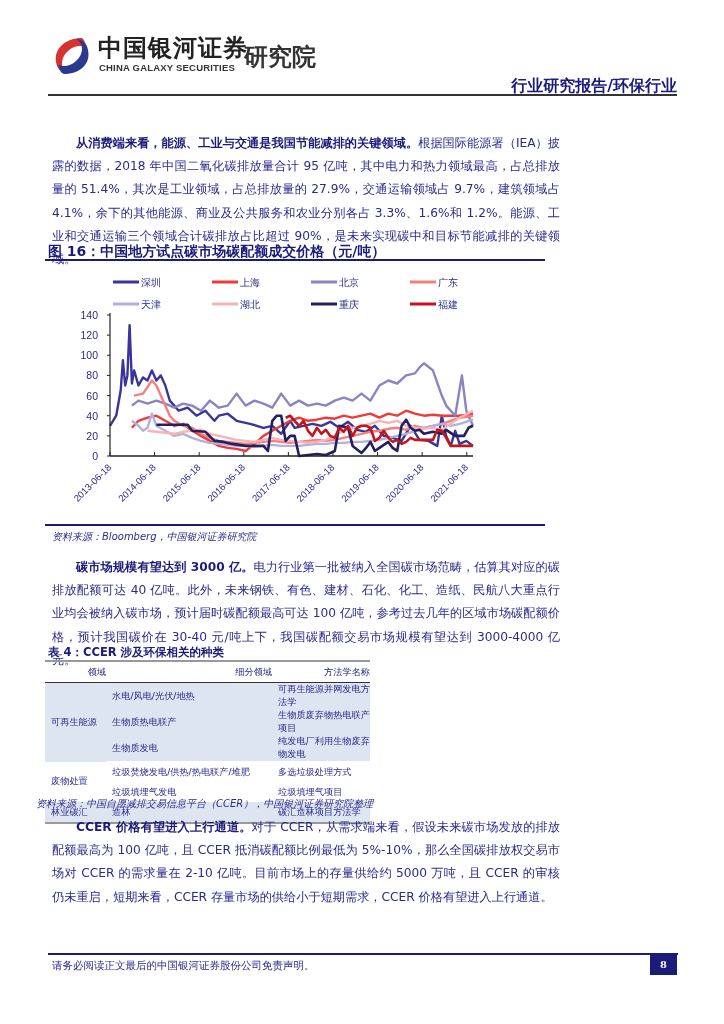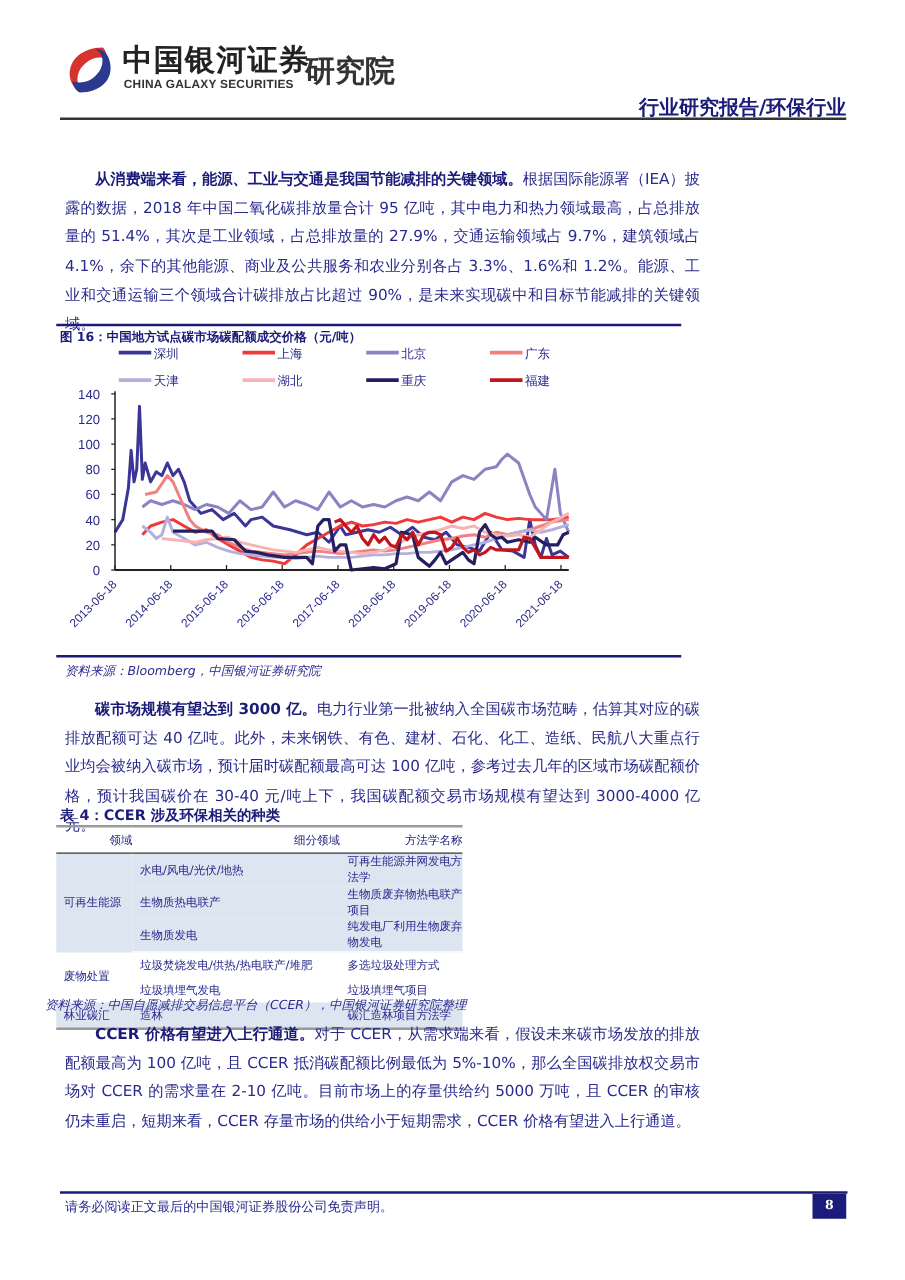--- a/index.html
+++ b/index.html
@@ -13,26 +13,26 @@
   .logo-en { left: 99px; top: 62px; font-size: 9.5px; font-weight: bold; color: #333333; letter-spacing: 0.2px; white-space: nowrap; font-family: "Liberation Sans", sans-serif; }
   .logo-inst { left: 244px; top: 41px; font-size: 24px; font-weight: bold; color: #333333; white-space: nowrap; }
   .header-category { right: 47px; top: 76px; font-size: 16px; font-weight: bold; color: #1b1b7a; white-space: nowrap; }
   .header-rule { left: 48px; top: 94px; width: 629px; height: 2px; background: #333333; }
 
   
   .para { left: 52px; width: 508px; font-size: 12.2px; line-height: 23.2px; color: #2a2a8c; text-align: justify; }
   .para .lead { font-weight: bold; color: #1b1b7a; }
   .para .indent { display: inline-block; width: 24px; }
 
-  .fig-title { left: 48px; top: 243px; font-size: 10px; font-weight: bold; color: #1b1b7a; white-space: nowrap; margin-top: 20px; }
+  .fig-title { left: 48px; top: 243px; font-size: 14px; font-weight: bold; color: #1b1b7a; white-space: nowrap; }
   .fig-rule { left: 45px; top: 259px; width: 500px; height: 2px; background: #1b1b7a; }
   .fig-rule-bottom { left: 45px; top: 524px; width: 500px; height: 2px; background: #1b1b7a; }
   .source { font-size: 10px; font-style: italic; color: #2a2a8c; white-space: nowrap; }
 
-  .chart-box { left: 32px; top: 262px; width: 500px; height: 262px; text-align: right; }
+  .chart-box { left: 50px; top: 262px; width: 500px; height: 262px; text-align: right; }
 
   
   .tbl-title { left: 48px; top: 645px; font-size: 11.5px; font-weight: bold; color: #1b1b7a; white-space: nowrap; }
   .tbl { left: 45px; top: 660px; width: 325px; border-collapse: collapse; font-size: 9.2px; color: #2a2a8c; }
   table.tbl { position: absolute; width: 325px; }
   .tbl th { text-align: right; font-weight: normal; height: 20px; padding: 0 0 0 6px; border-top: 2px solid #999999; border-bottom: 1.5px solid #333333; color: #1b1b7a; }
   .tbl td { padding: 0 0 0 6px; height: 20px; }
   .tbl tr.shade td { background: #dde5f1; }
   .tbl tr.grp-end td { border-bottom: 1px solid #ffffff; }
   .tbl tr.last td { border-bottom: 2px solid #999999; }

